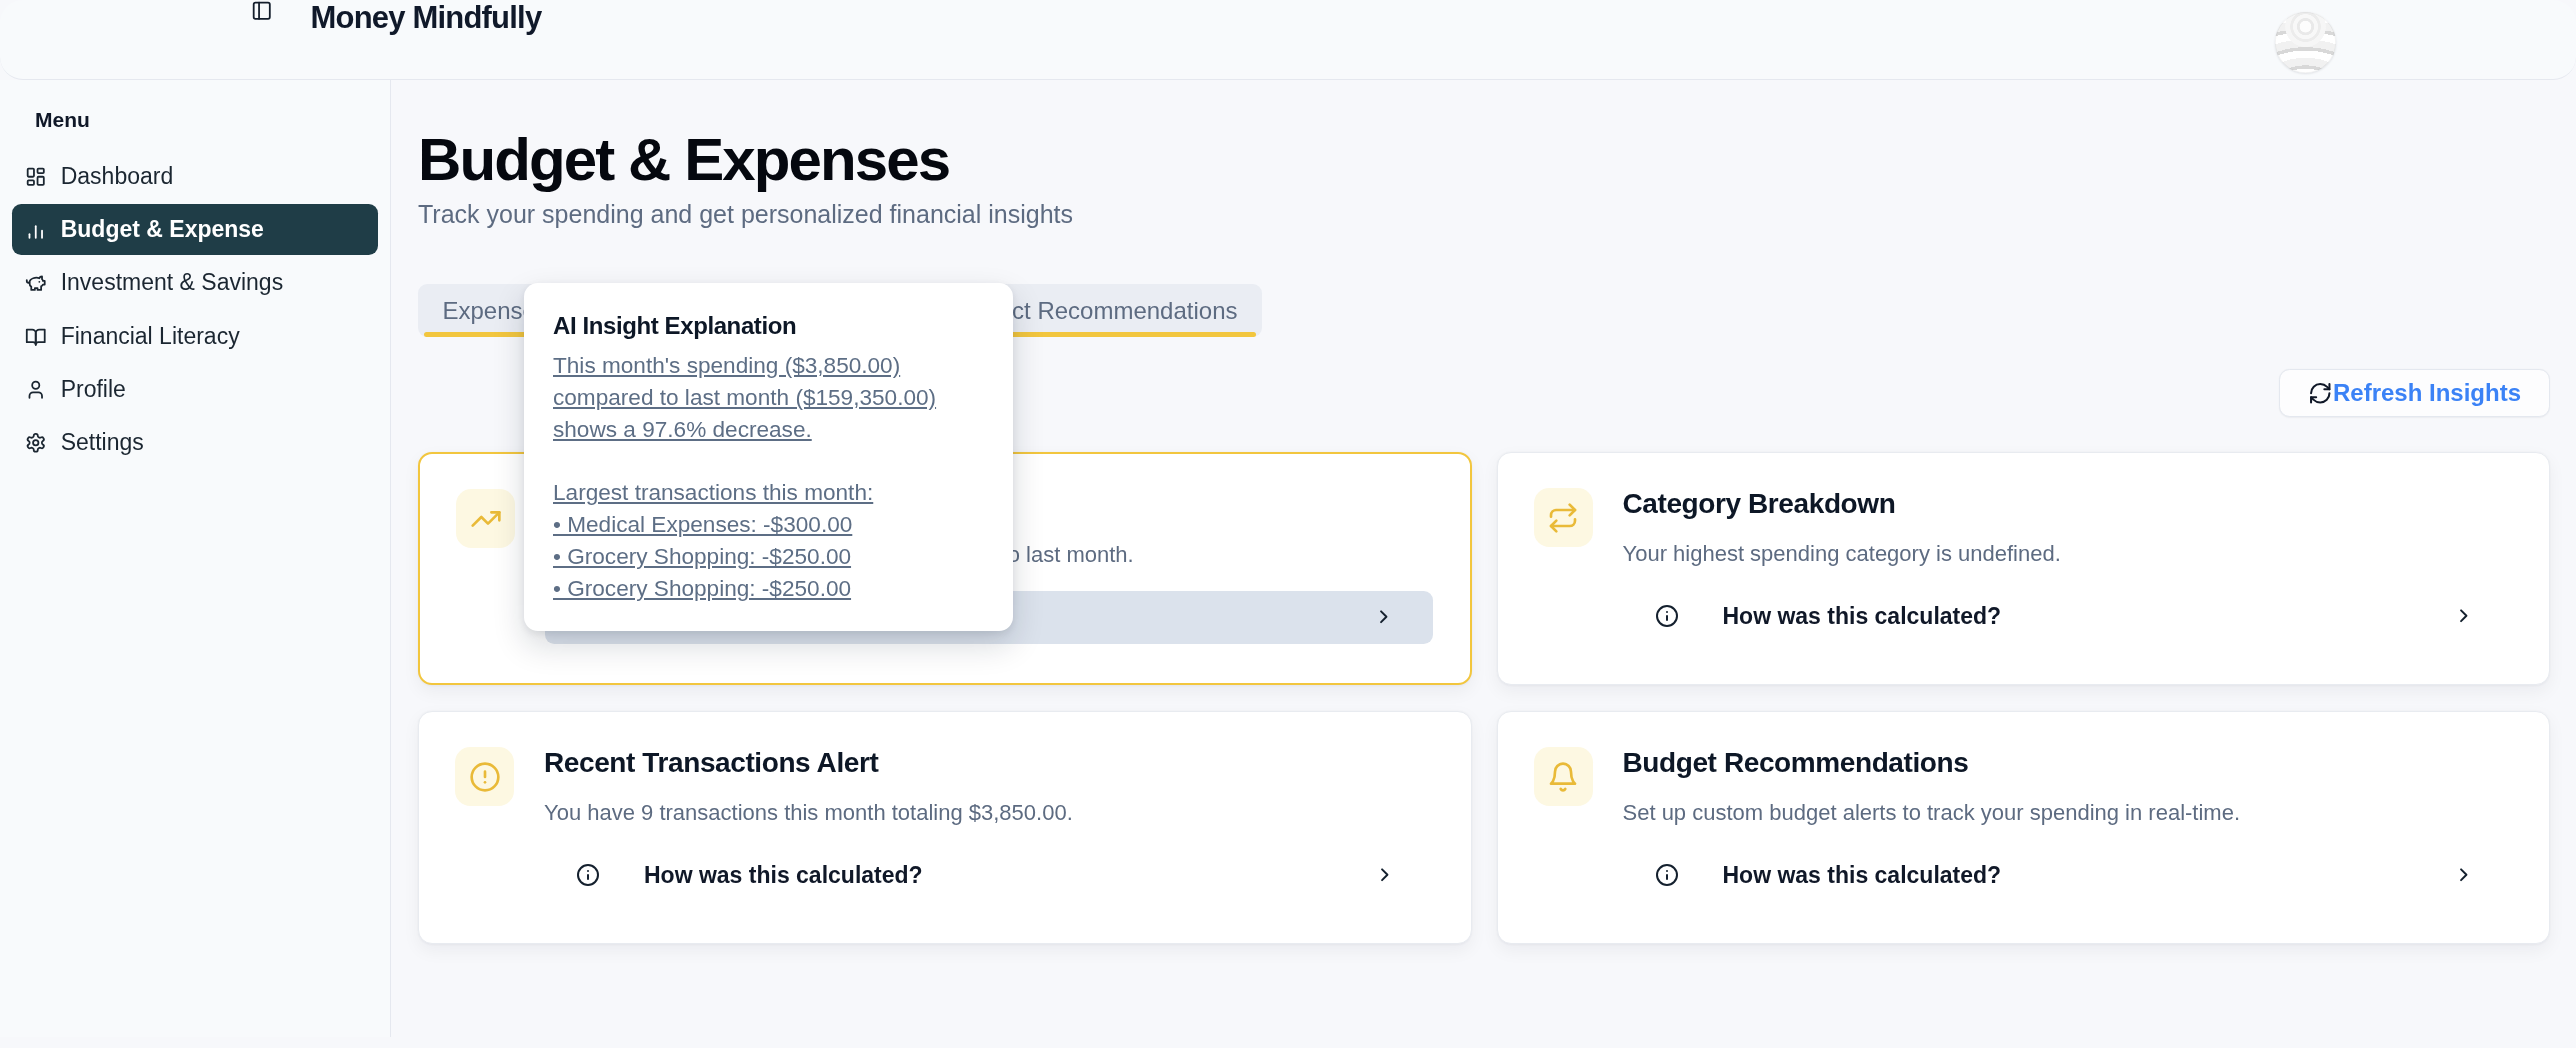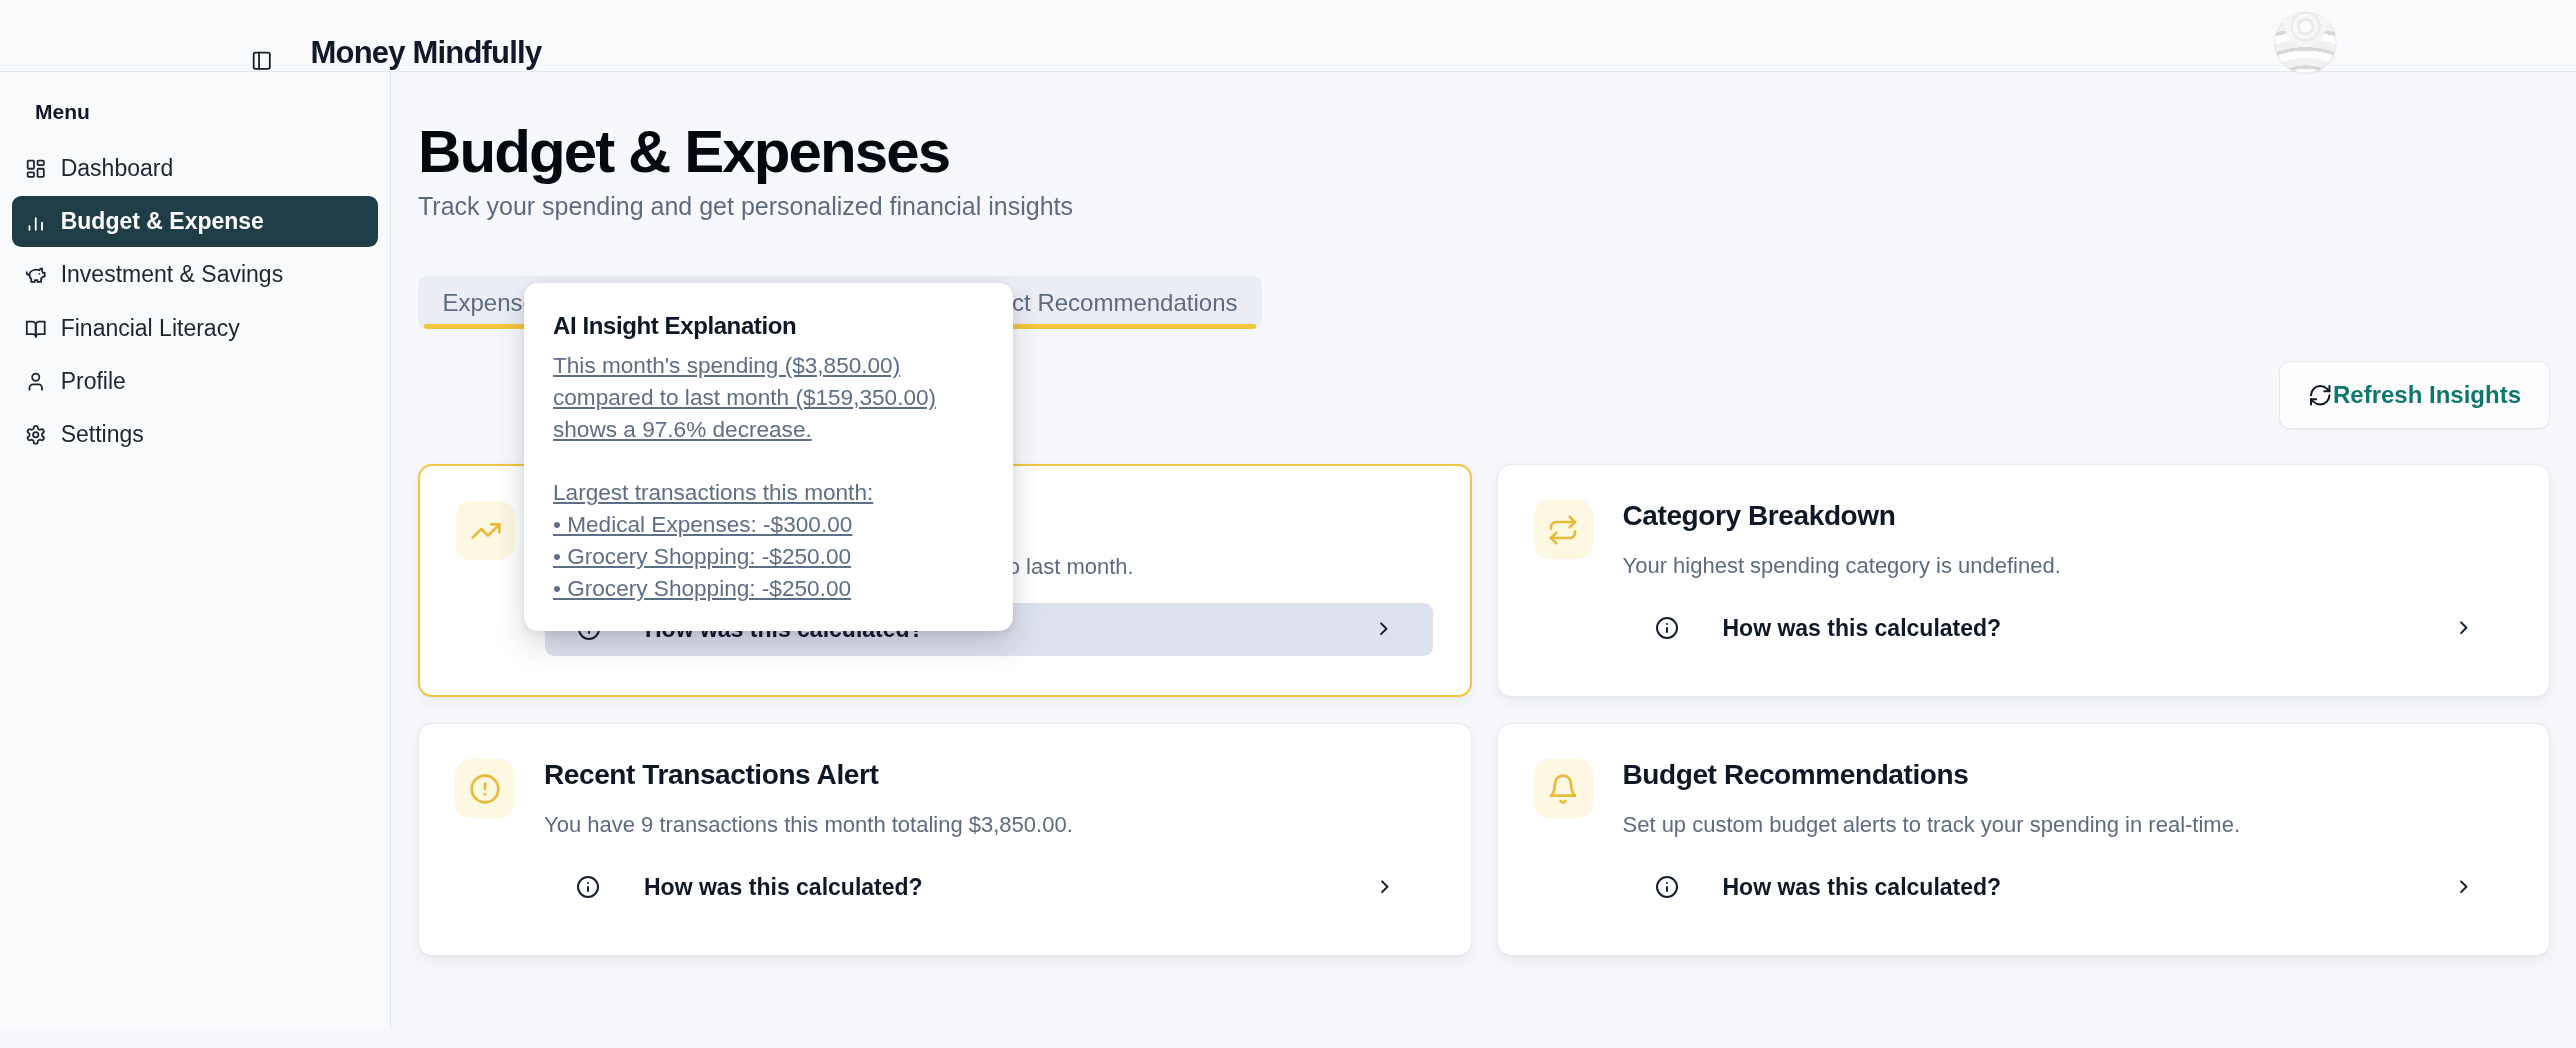--- a/index.html
+++ b/index.html
@@ -8,28 +8,29 @@
     font-family: "Liberation Sans", sans-serif;
     background: #f7f8fb;
     color: #0e1726;
     overflow: hidden;
     position: relative;
   }
   svg { display: block; }
 
   
   .header {
-    height: 72px;
+    height: 80px;
     background: #f8fafc;
     border-bottom: 0.8px solid #e5e8ef;
     display: flex;
-    align-items: flex-end;
+    align-items: flex-start;
     padding-left: 251px;
     position: relative;
     z-index: 10;
+    border-radius: 23px;
   }
   .sidebar-trigger { width: 21.5px; height: 21.5px; color: #141e2c; cursor: pointer; background: none; border: none; }
   .app-title {
     margin-left: 38px;
     font-size: 31px;
     font-weight: 800;
     letter-spacing: -0.8px;
     color: #10192a;
   }
   .avatar {
@@ -126,31 +127,31 @@
   .tab-underline {
     position: absolute;
     left: 6.1px; right: 6.1px; bottom: 0;
     height: 5.4px;
     border-radius: 3.1px;
     background: #f2c63e;
   }
 
   .toolbar { margin-top: 32px; display: flex; justify-content: flex-end; }
   .refresh-btn {
-    height: 68px;
+    height: 48px;
     padding: 0 28px;
     border-radius: 10.7px;
     background: #fdfdfe;
     border: 1.5px solid #e4e8ef;
     box-shadow: 0 0.8px 1.5px rgba(15,23,42,.05);
     display: flex;
     align-items: center;
     font-size: 24px;
     font-weight: 600;
-    color: #0f766e;
+    color: #3b82f6;
     cursor: pointer;
     font-family: inherit;
   }
   .refresh-btn .btn-icon { width: 24.5px; height: 24.5px; color: #101828; }
 
   
   .cards {
     margin-top: 35px;
     display: grid;
     grid-template-columns: 1fr 1fr;

